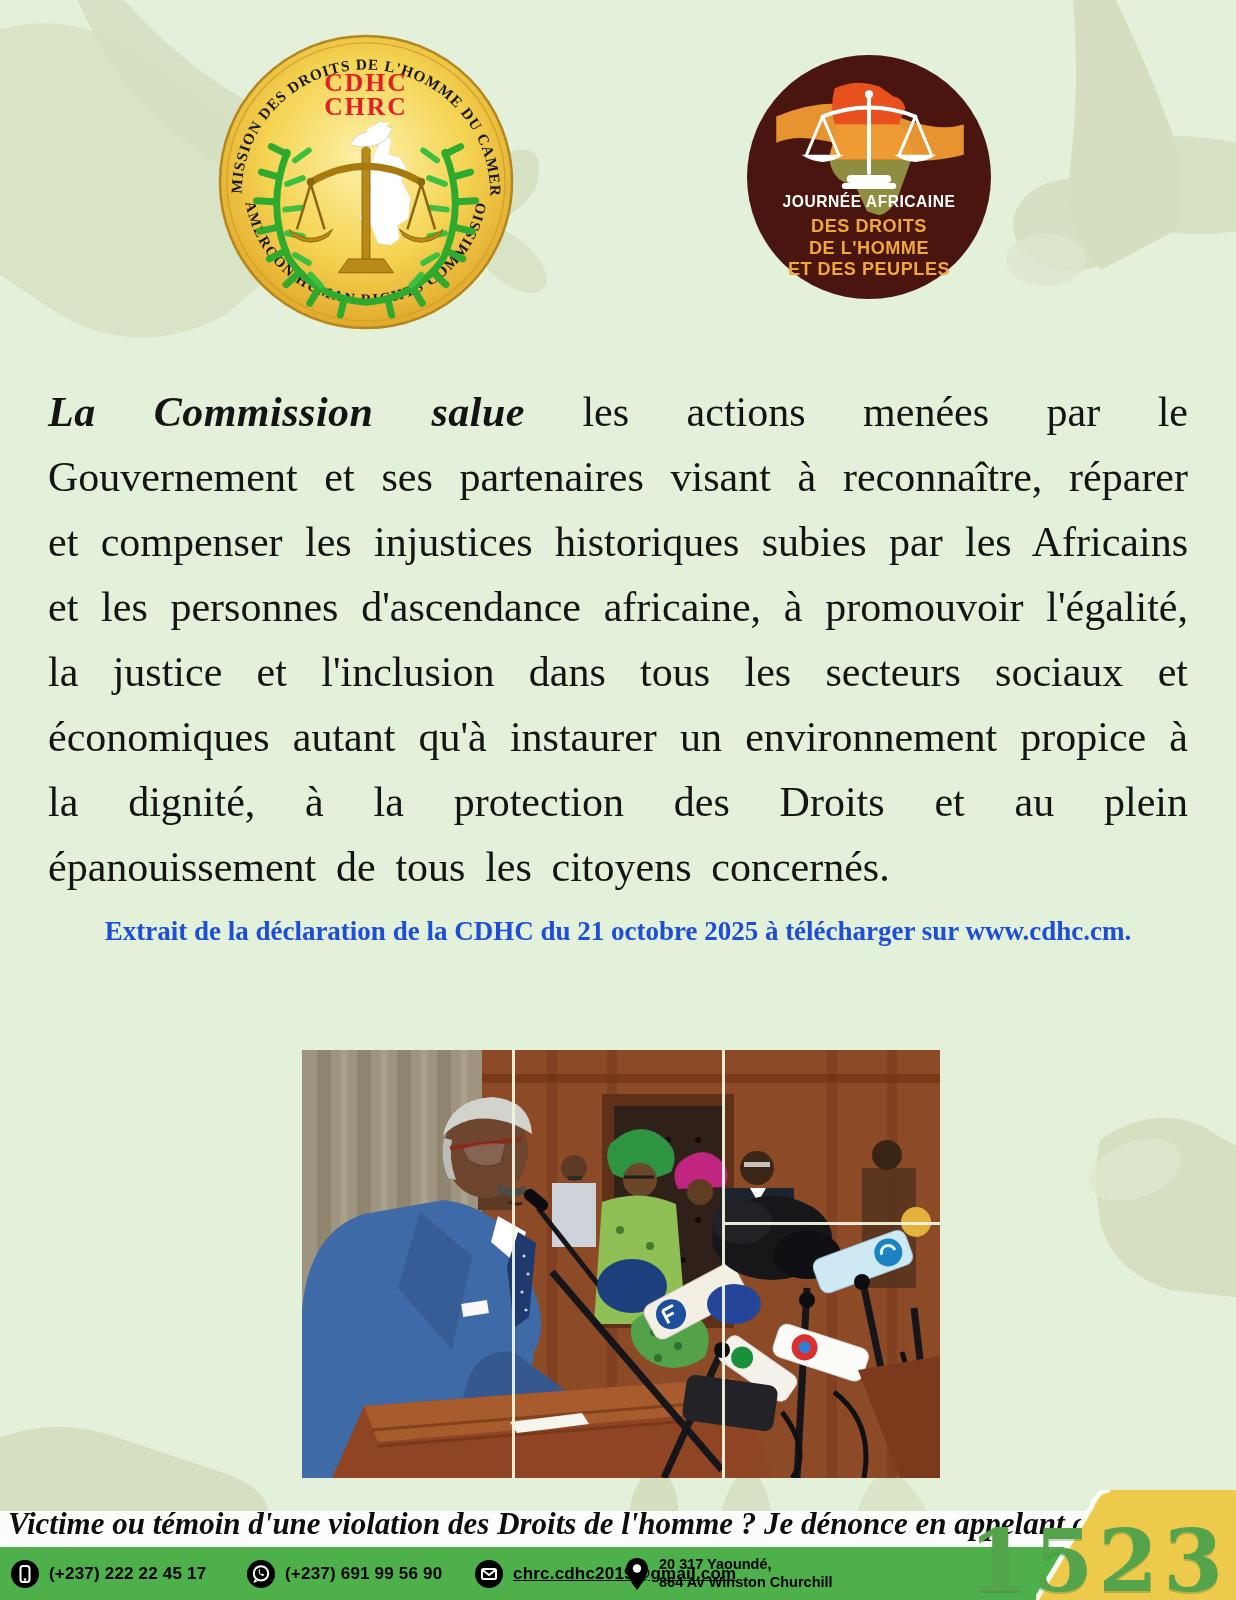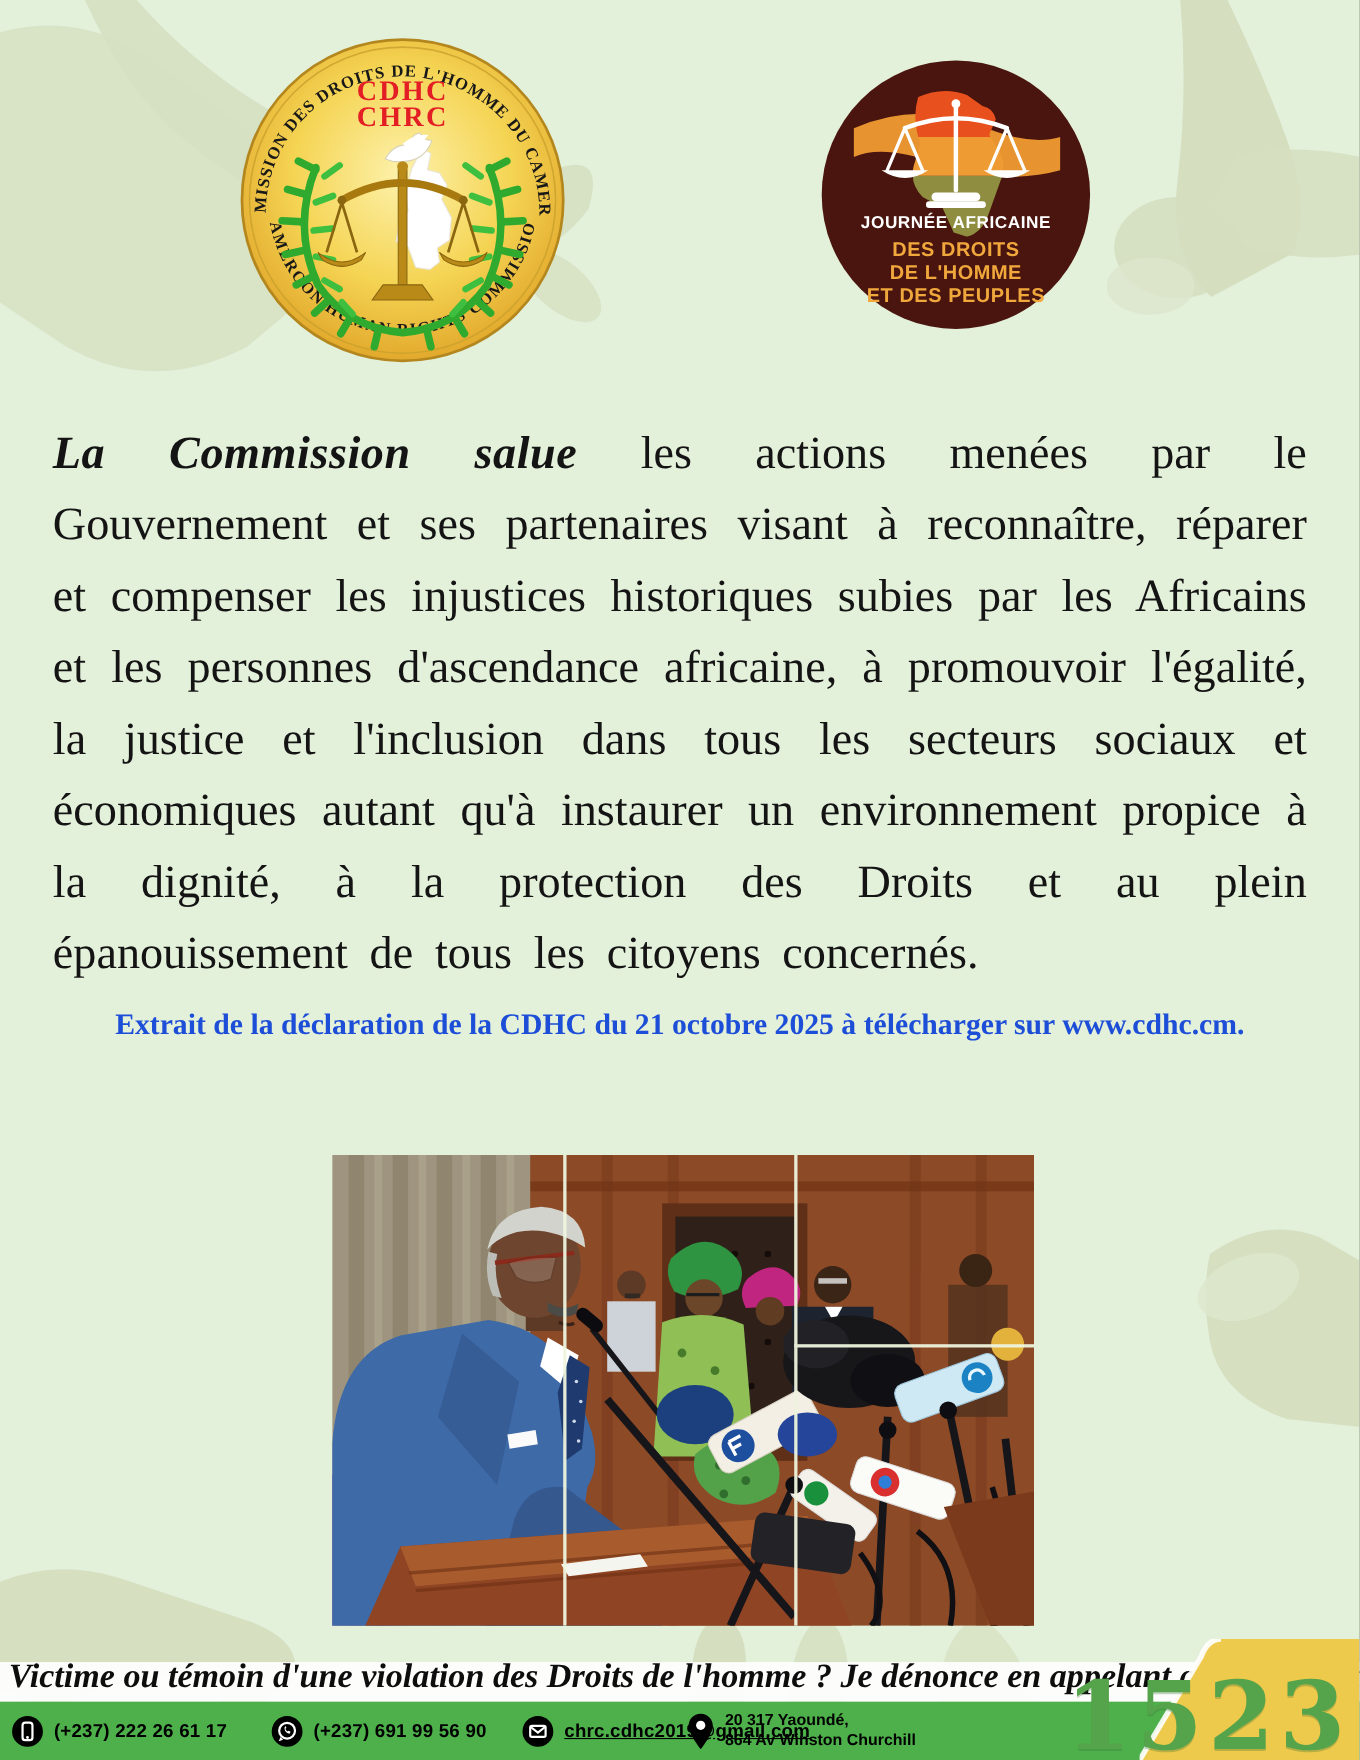--- a/index.html
+++ b/index.html
@@ -332,21 +332,21 @@
   <div class="abs prompt-text">Victime ou témoin d'une violation des Droits de l'homme ? Je dénonce en appelant gratuitement le</div>
 
   <div class="abs footer-bar">
 
     <div class="contact c-phone">
       <svg class="icn" width="30" height="30" viewBox="0 0 30 30">
         <circle cx="15" cy="15" r="14" fill="#000"></circle>
         <rect x="10.5" y="7" width="9" height="16" rx="2.5" fill="none" stroke="#fff" stroke-width="2"></rect>
         <circle cx="15" cy="20.5" r="1.3" fill="#fff"></circle>
       </svg>
-      <span class="one">(+237) 222 26 61 17</span>
+      <span class="one">(+237) 222 22 45 17</span>
     </div>
 
     <div class="contact c-wa">
       <svg class="icn" width="30" height="30" viewBox="0 0 30 30">
         <circle cx="15" cy="15" r="14" fill="#000"></circle>
         <circle cx="15" cy="14.4" r="7.2" fill="none" stroke="#fff" stroke-width="2"></circle>
         <path d="M9,20 l-1.6,4 4,-1.4 z" fill="#fff"></path>
         <path d="M12.6,11.6 q0,4.4 4.6,5.6 l1-1.8 -2-1 -.8.8 q-1.6-1 -2-2.6 l1-.6 -.8-2 z" fill="#fff"></path>
       </svg>
       <span class="one">(+237) 691 99 56 90</span>

